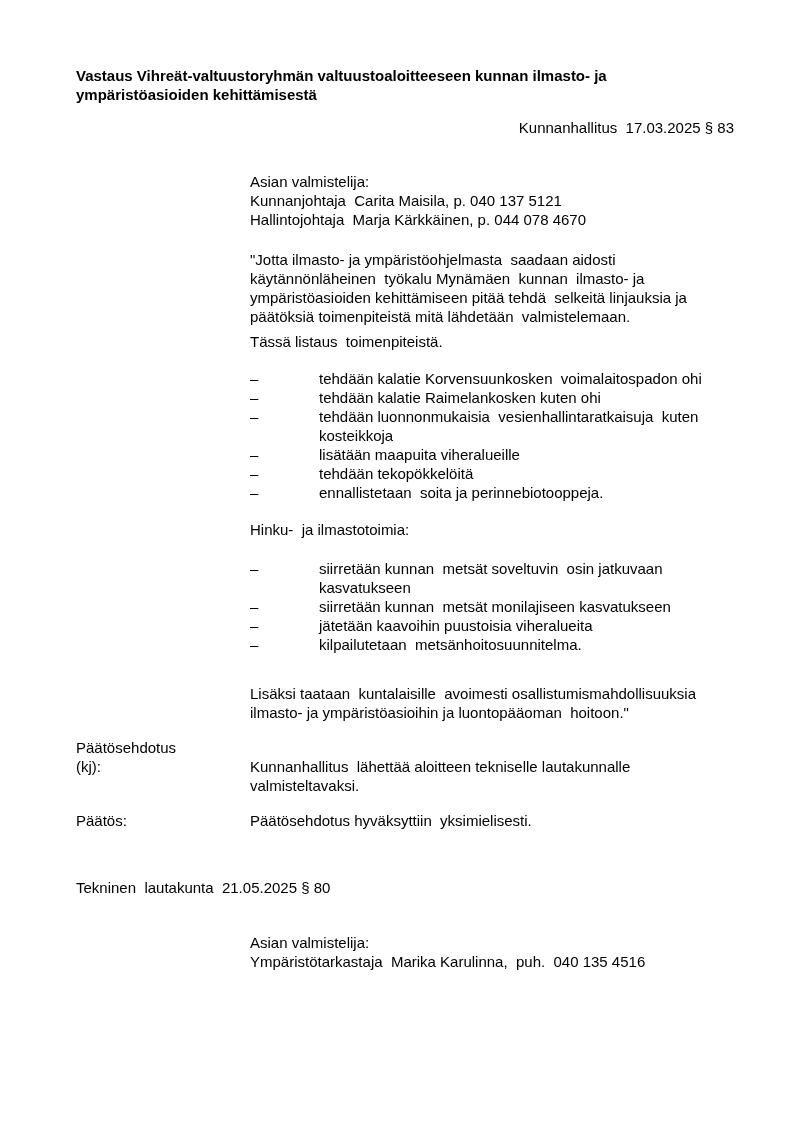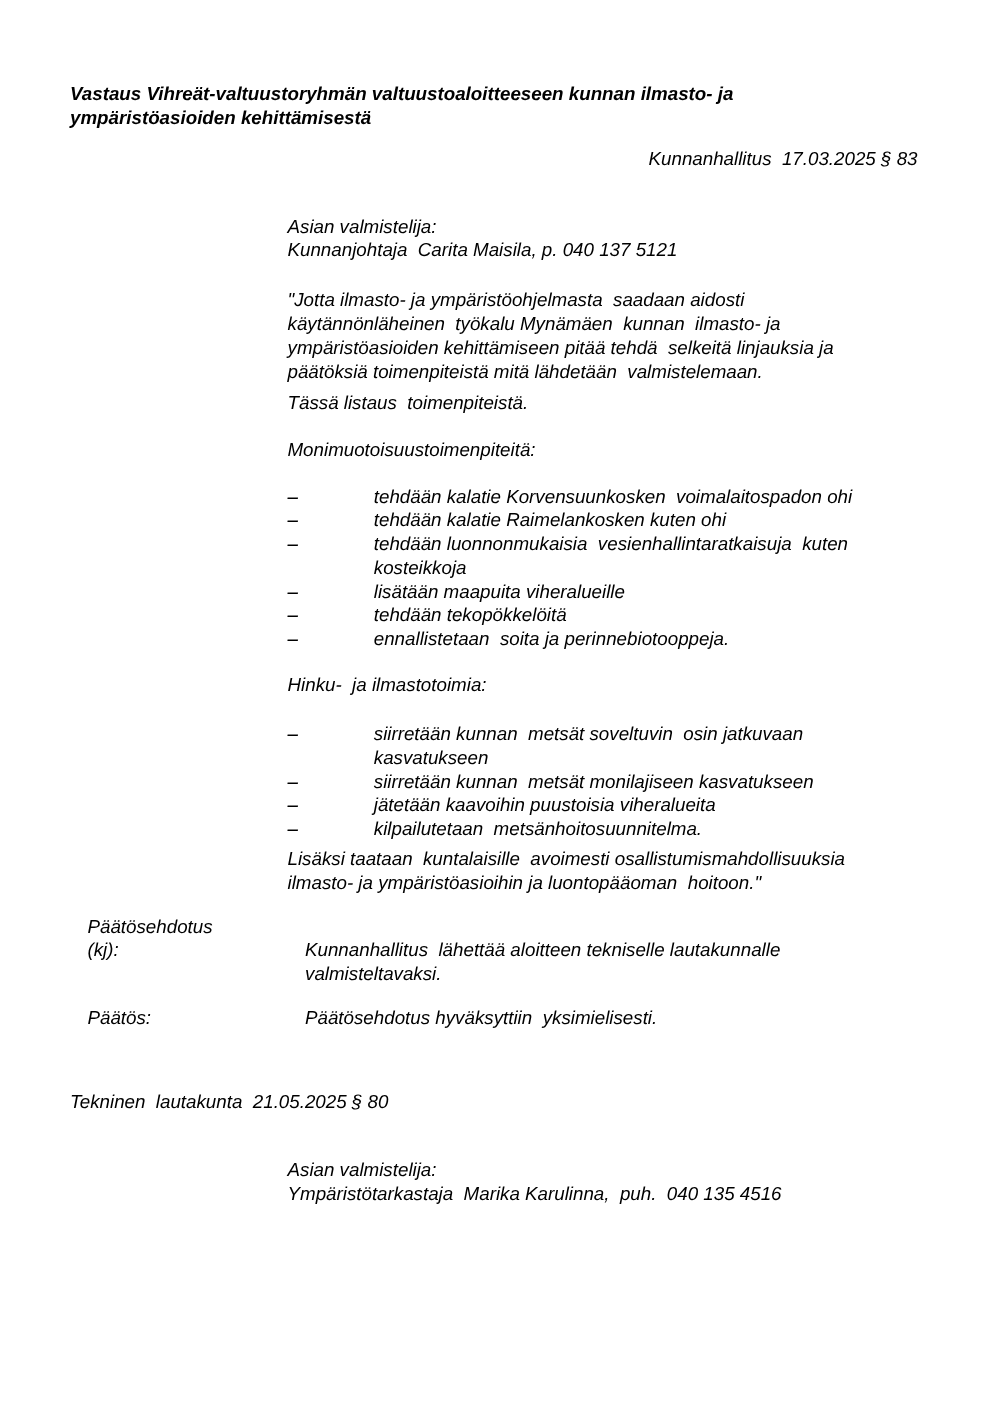--- a/index.html
+++ b/index.html
@@ -9,42 +9,41 @@
     height: 1122px;
     background: #ffffff;
     color: #000000;
     font-family: "Liberation Sans", "DejaVu Sans", sans-serif;
     font-size: 15px;
     line-height: 19px;
   }
   .page {
     width: 794px;
     height: 1120px;
-    padding: 66px 60px 0 56px;
+    padding: 66px 60px 0 76px;
     overflow: hidden;
-    font-style: italic;
   }
   .t { white-space: pre-wrap; }           
   .title {
     font-weight: bold;
     font-size: 15px;
     line-height: 19px;
     margin: 0 0 0 0;
   }
   .heading { margin-top: 14px; text-align: right; }
   .indent { margin-left: 174px; width: 490px; }
   .blk-preparers   { margin-top: 35px; }
   .blk-initiative  { margin-top: 33px; }
   .blk-quote       { margin-top: 21px; }
   .blk-intro       { margin-top: 6px; }
   .blk-listhead1   { margin-top: 19px; }
   .blk-list1       { margin-top: 18px; }
   .blk-listhead2   { margin-top: 18px; }
   .blk-list2       { margin-top: 20px; }
-  .blk-closing     { margin-top: 5px; }
+  .blk-closing     { margin-top: 30px; }
   .list { }
   .list-item { display: flex; }
   .list-item .dash { flex: 0 0 25px; }
   .list-item .li-text { flex: 1 1 auto; margin-left: 44px; }
   .row { display: flex; margin-top: 16px; justify-content: flex-end; }
   .row .label { flex: 0 0 174px; }
   .row .content { flex: 1 1 auto; max-width: 490px; }
   .pt1 { padding-top: 19px; }             
   .blk-committee2  { margin-top: 48px; }
   .blk-preparers2  { margin-top: 36px; }
@@ -57,31 +56,31 @@
   <div class="title t">Vastaus Vihreät-valtuustoryhmän valtuustoaloitteeseen kunnan ilmasto- ja
 ympäristöasioiden kehittämisestä</div>
 
   <div class="heading t">Kunnanhallitus  17.03.2025 § 83</div>
 
   <div class="indent">
 
     <div class="blk-preparers">
       <div class="t">Asian valmistelija:</div>
       <div class="t">Kunnanjohtaja  Carita Maisila, p. 040 137 5121</div>
+      <div class="t">Hallintojohtaja  Marja Kärkkäinen, p. 044 078 4670</div>
     </div>
 
 
     <div class="blk-quote t">"Jotta ilmasto- ja ympäristöohjelmasta  saadaan aidosti
 käytännönläheinen  työkalu Mynämäen  kunnan  ilmasto- ja
 ympäristöasioiden kehittämiseen pitää tehdä  selkeitä linjauksia ja
 päätöksiä toimenpiteistä mitä lähdetään  valmistelemaan.</div>
 
     <div class="blk-intro t">Tässä listaus  toimenpiteistä.</div>
 
-    <div class="blk-listhead1 t">Monimuotoisuustoimenpiteitä:</div>
 
     <div class="blk-list1 list">
       <div class="list-item">
         <span class="dash t">–</span>
         <span class="li-text t">tehdään kalatie Korvensuunkosken  voimalaitospadon ohi</span>
       </div>
       <div class="list-item">
         <span class="dash t">–</span>
         <span class="li-text t">tehdään kalatie Raimelankosken kuten ohi</span>
       </div>

